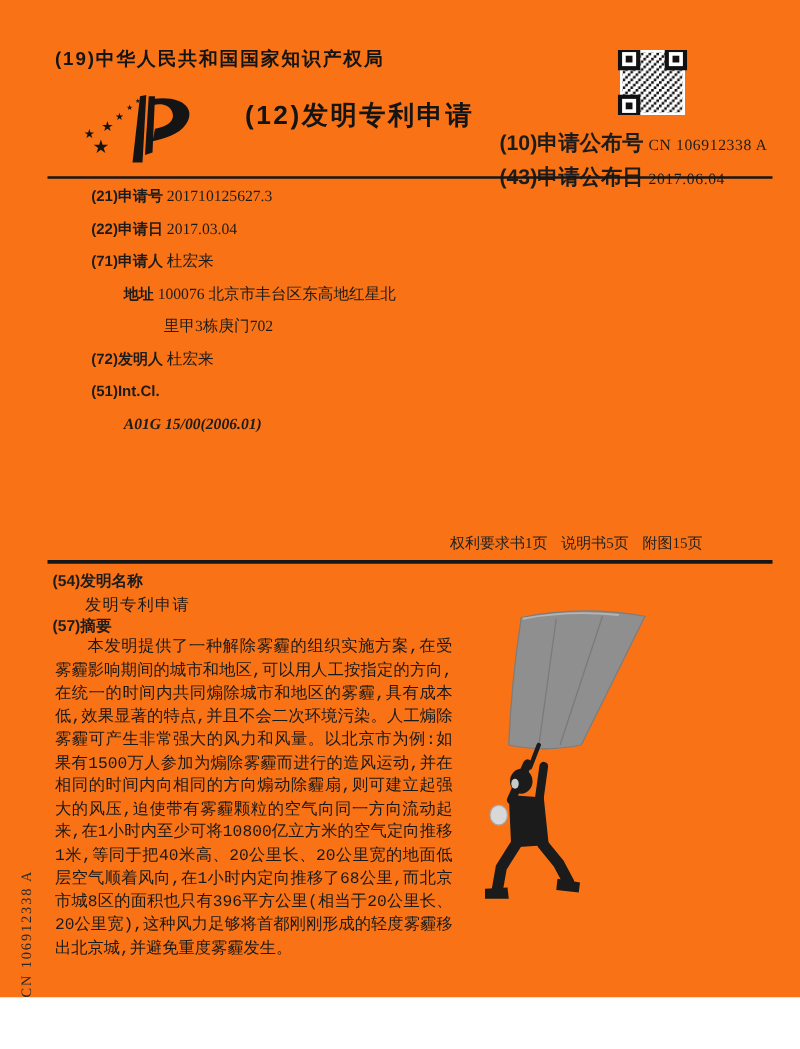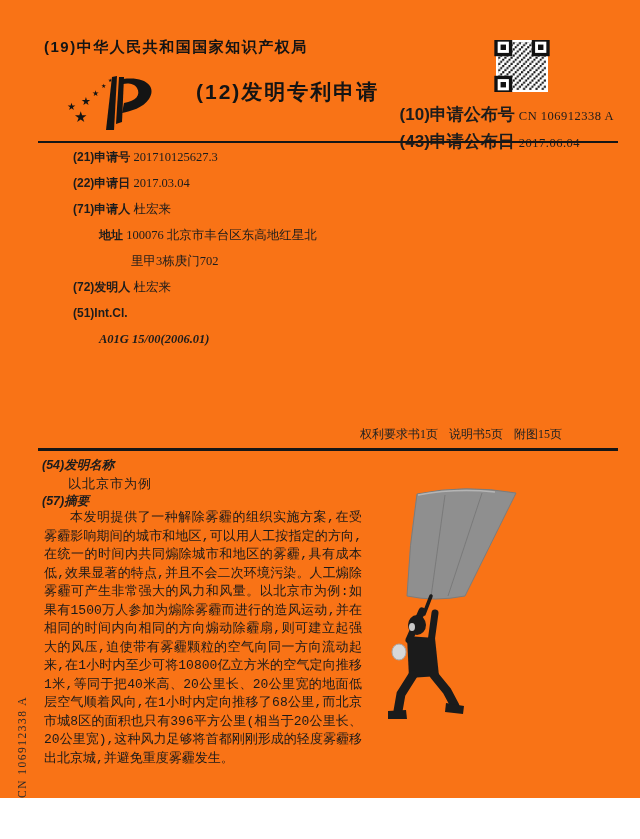--- a/index.html
+++ b/index.html
@@ -41,21 +41,21 @@
   .intcl-val { font-style:italic; font-weight:700; }
 
   .pages-info {
     position:absolute; right:78px; top:426px;
     font-size:12px; color:#222; white-space:nowrap;
   }
   .pages-info span { margin-left:8px; }
   .pages-info span:first-child { margin-left:0; }
 
   
-  .sec-label { font-family:"Liberation Sans", sans-serif; font-weight:700; font-size:12.5px;font-style:italic; }
+  .sec-label { font-family:"Liberation Sans", sans-serif; font-weight:700; font-size:12.5px; }
   .title-label { position:absolute; left:42px; top:457px; }
   .invention-title { position:absolute; left:68px; top:475px; font-size:13px; letter-spacing:1px; }
   .abstract-label { position:absolute; left:42px; top:493px; }
   .abstract {
     position:absolute; left:44px; top:509px; width:318px;
     font-size:13px; line-height:18.5px; text-align:justify; text-indent:2em;
     color:#1a1a1a;
     font-family:Liberation Mono, monospace;
   }
   .figure { position:absolute; left:385px; top:488px; width:220px; height:260px; }
@@ -162,21 +162,21 @@
 
   <div class="pages-info">
     <span>权利要求书1页</span>
     <span>说明书5页</span>
     <span>附图15页</span>
   </div>
 
   <div class="rule-2"></div>
 
   <div class="sec-label title-label">(54)发明名称</div>
-  <div class="invention-title">以北京市为例</div>
+  <div class="invention-title">发明专利申请</div>
   <div class="sec-label abstract-label">(57)摘要</div>
   <div class="abstract">本发明提供了一种解除雾霾的组织实施方案,在受雾霾影响期间的城市和地区,可以用人工按指定的方向,在统一的时间内共同煽除城市和地区的雾霾,具有成本低,效果显著的特点,并且不会二次环境污染。人工煽除雾霾可产生非常强大的风力和风量。以北京市为例:如果有1500万人参加为煽除雾霾而进行的造风运动,并在相同的时间内向相同的方向煽动除霾扇,则可建立起强大的风压,迫使带有雾霾颗粒的空气向同一方向流动起来,在1小时内至少可将10800亿立方米的空气定向推移1米,等同于把40米高、20公里长、20公里宽的地面低层空气顺着风向,在1小时内定向推移了68公里,而北京市城8区的面积也只有396平方公里(相当于20公里长、20公里宽),这种风力足够将首都刚刚形成的轻度雾霾移出北京城,并避免重度雾霾发生。</div>
 
   <svg class="figure" viewBox="0 0 220 260" xmlns="http://www.w3.org/2000/svg">
 
     <path d="M32,6 Q80,-4 131,5 L 80,108 Q 50,114 22,108 Q 24,58 32,6 Z" fill="#8f8f8f" stroke="#7c7c7c" stroke-width="1"></path>
     <path d="M60,7 L46,109" stroke="#7a7a7a" stroke-width="1" fill="none"></path>
     <path d="M97,5 L63,108" stroke="#7a7a7a" stroke-width="1" fill="none"></path>
     <path d="M33,7 Q70,0 110,4" stroke="#b5b5b5" stroke-width="1.5" fill="none"></path>
 

